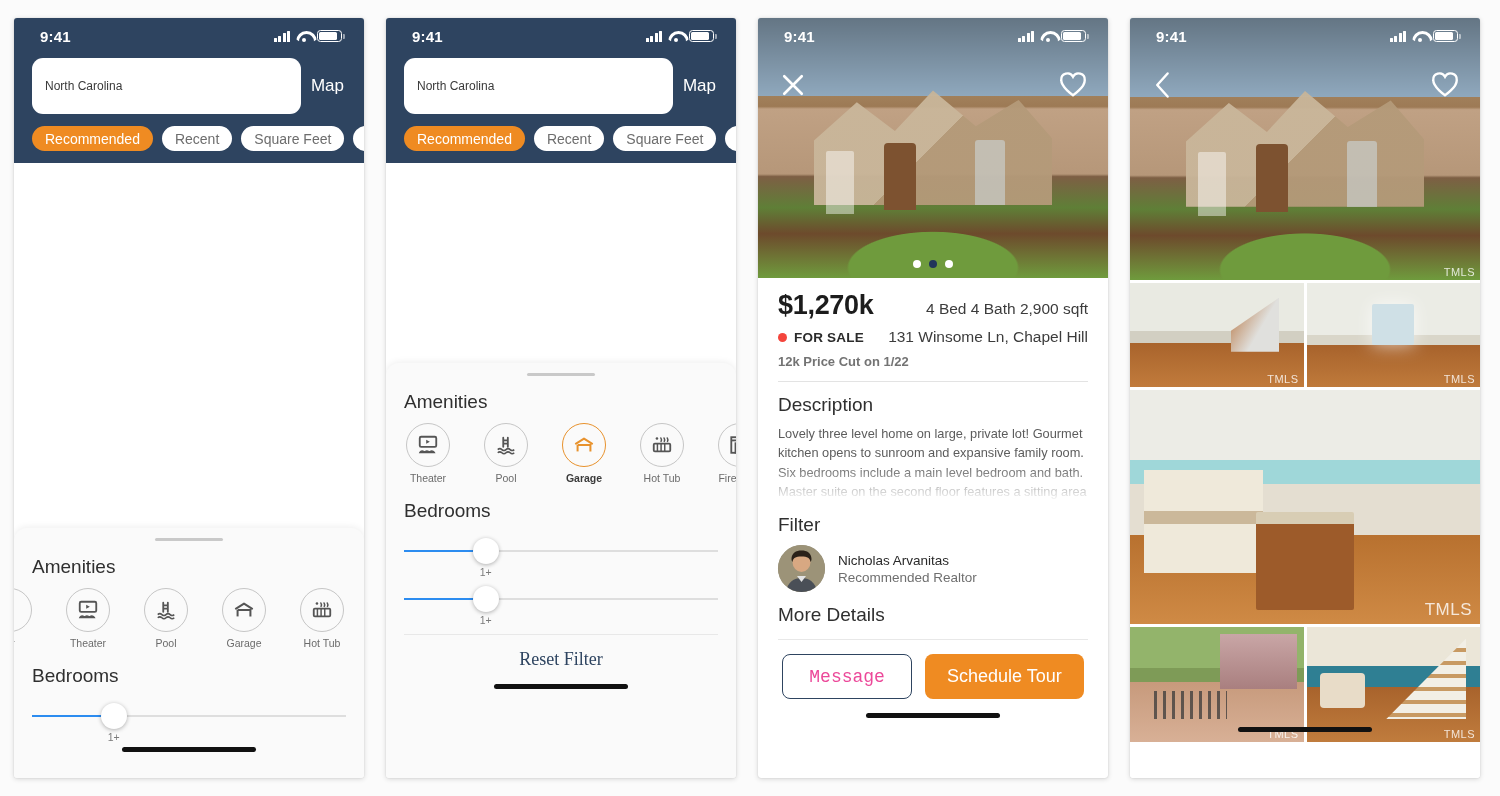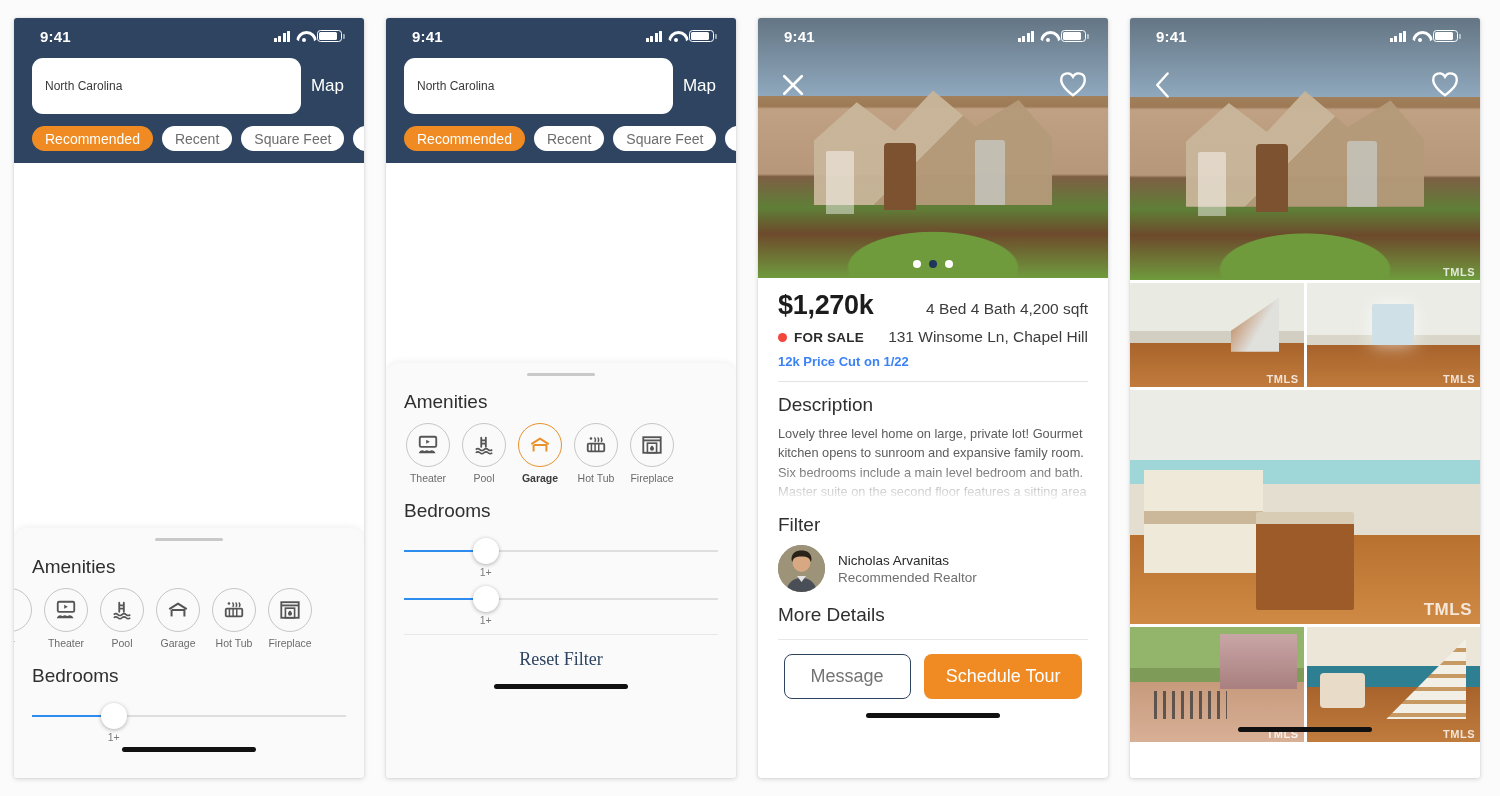--- a/index.html
+++ b/index.html
@@ -77,21 +77,21 @@
 
   
   .sheet {
     position: absolute; left: 0; right: 0; bottom: 0;
     background: #fafafa; border-radius: 13px 13px 0 0;
     box-shadow: 0 -1px 7px rgba(0,0,0,.07);
   }
   .grabber { width: 68px; height: 3px; background: #c9c9c9; border-radius: 2px; margin: 10px auto 0; }
   .sheet h3 { font-size: 19px; font-weight: normal; color: #2f2f2f; padding: 15px 0 0 18px; }
 
-  .amen-row { display: flex; gap: 8px; padding: 10px 0 0 18px; }
+  .amen-row { display: flex; gap: 30px; padding: 10px 0 0 18px; }
   .amen-row.scrolled { padding-left: 0; margin-left: -28px; }
   .amen { width: 48px; flex: none; text-align: center; }
   .amen-circle {
     width: 44px; height: 44px; border-radius: 50%;
     border: 1.4px solid #c6c6c6; margin: 0 auto;
     display: flex; align-items: center; justify-content: center;
   }
   .amen-label { font-size: 10.5px; color: #6b6b6b; margin-top: 5px; white-space: nowrap; }
   .amen.sel .amen-circle { border-color: #e8922d; }
   .amen.sel .amen-label { color: #3b3b3b; font-weight: bold; }
@@ -126,53 +126,53 @@
   .dots i.on { background: #21355a; }
 
   .detail { padding: 12px 20px 0; }
   .price-row { display: flex; align-items: baseline; justify-content: space-between; }
   .price { font-size: 27px; font-weight: bold; color: #1c1c1c; letter-spacing: -.3px; }
   .beds { font-size: 15.5px; color: #3c3c3c; }
   .status-row { display: flex; align-items: center; justify-content: space-between; margin-top: 7px; gap: 22px; }
   .forsale { display: flex; align-items: center; gap: 7px; font-size: 13.5px; font-weight: bold; color: #2b2b2b; letter-spacing: .2px; }
   .forsale .dot { width: 9px; height: 9px; border-radius: 50%; background: #f4453c; }
   .addr { font-size: 15.5px; color: #3c3c3c; }
-  .pricecut { color: #3b82f6; font-size: 13px; font-weight: bold; margin-top: 8px; }
+  .pricecut { color: #737373; font-size: 13px; font-weight: bold; margin-top: 8px; }
   .hr { border-top: 1px solid #e3e3e3; margin: 12px 0 0; }
   .sec-title { font-size: 19px; color: #2f2f2f; margin-top: 12px; }
   .desc { font-size: 12.8px; line-height: 1.52; color: #5c5c5c; margin-top: 8px;
           max-height: 78px; overflow: hidden;
           -webkit-mask-image: linear-gradient(#000 52%, transparent 100%);
           mask-image: linear-gradient(#000 52%, transparent 100%); }
   .agent-row { display: flex; align-items: center; gap: 13px; margin-top: 9px; }
   .avatar { width: 47px; height: 47px; border-radius: 50%; overflow: hidden; flex: none;
             background: #8f8a77; position: relative; }
   .agent-name { font-size: 13.5px; color: #2a2a2a; }
   .agent-role { font-size: 13.5px; color: #6f6f6f; margin-top: 2px; }
   .details-grid { display: grid; grid-template-columns: auto auto auto auto;
                   column-gap: 12px; row-gap: 4px; margin-top: 10px; font-size: 13px; }
   .details-grid .k { font-weight: bold; color: #232323; }
   .details-grid .v { color: #4a4a4a; text-align: right; }
   .cta-row { border-top: 1px solid #e8e8e8; margin-top: 13px; padding-top: 14px;
              display: flex; justify-content: center; gap: 13px; }
-  .btn-outline { border: 1.6px solid #2e4460; color: #737373; background: #fff;
-                 border-radius: 8px; padding: 11px 26px; font-size: 18px; font-family: Liberation Sans, sans-serif; cursor: pointer; }
+  .btn-outline { border: 1.6px solid #2e4460; color: #ec4899; background: #fff;
+                 border-radius: 8px; padding: 11px 26px; font-size: 18px; font-family: Liberation Mono, monospace; cursor: pointer; }
   .btn-solid { background: #ef8b22; color: #fff; border: none; border-radius: 8px;
                padding: 12px 22px; font-size: 18px; font-family: inherit; cursor: pointer; }
 
   
   .gallery { height: 100%; display: flex; flex-direction: column; background: #fff; }
   .g-hero { height: 262px; position: relative; overflow: hidden; flex: none; }
   .g-row { display: flex; gap: 3px; margin-top: 3px; flex: none; }
   .g-row > div { flex: 1; overflow: hidden; position: relative; }
   .g-pair { height: 104px; }
   .g-big { height: 234px; margin-top: 3px; position: relative; overflow: hidden; flex: none; }
   .g-bottom { height: 115px; }
   .tmls { position: absolute; right: 5px; bottom: 2px; color: rgba(255,255,255,.8);
-          font-size: 11px; font-weight: bold; letter-spacing: .5px; text-align: center; }
+          font-size: 11px; font-weight: normal; letter-spacing: .5px; text-align: center; }
   .tmls.big { font-size: 17px; right: 8px; bottom: 4px; }
   .g-homebar { position: absolute; left: 50%; transform: translateX(-50%);
                bottom: 46px; width: 134px; height: 5px; background: #111; border-radius: 3px; z-index: 5;}
 
   
   .ph { position: absolute; inset: 0; }
   .ph-house { background:
       radial-gradient(ellipse 60% 34% at 50% 96%, #6f9b3d 0 40%, transparent 41%),
       linear-gradient(#8fa8bd 0 30%, transparent 30%),
       linear-gradient(180deg,#b9c6d2 0,#cbd4dc 26%,#a4845f 27%,#9d7a55 34%,#c0a184 35%,#b69779 60%,#7d5f44 61%,#5f7f37 73%,#6d4a2c 83%,#6f9b3d 100%); }
@@ -460,21 +460,21 @@
       <div class="dots">
         <i></i>
         <i class="on"></i>
         <i></i>
       </div>
     </div>
 
     <div class="detail">
       <div class="price-row">
         <span class="price">$1,270k</span>
-        <span class="beds">4 Bed 4 Bath 4,200 sqft</span>
+        <span class="beds">4 Bed 4 Bath 2,900 sqft</span>
       </div>
       <div class="status-row">
         <span class="forsale">
           <span class="dot"></span>
           <span>FOR SALE</span>
         </span>
         <span class="addr">131 Winsome Ln, Chapel Hill</span>
       </div>
       <div class="pricecut">12k Price Cut on 1/22</div>
       <div class="hr"></div>

